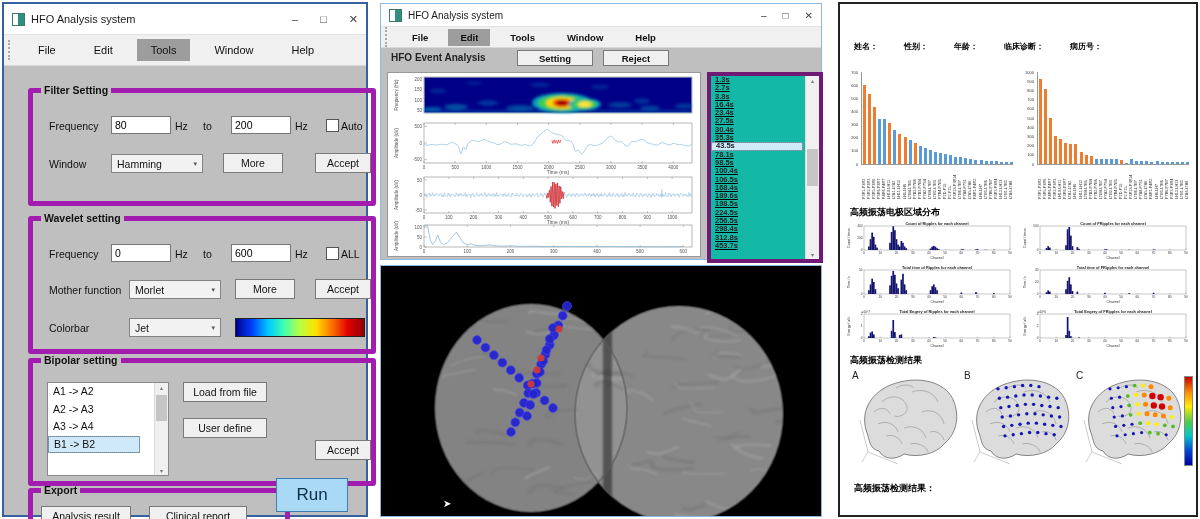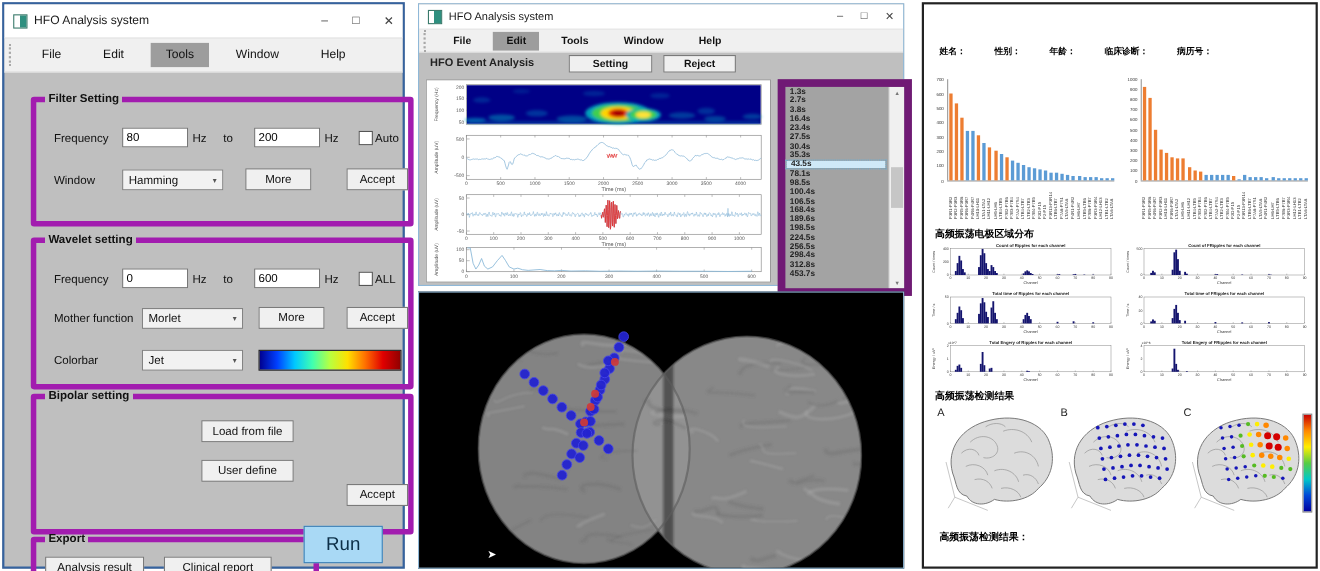--- a/index.html
+++ b/index.html
@@ -36,21 +36,21 @@
   
   .win-mid{left:380px;top:3px;width:442px;height:257px;border:1px solid #8fb8d8;background:#bfbfbf;}
   .win-mid .titlebar{height:22px;font-size:10px;}
   .win-mid .controls{gap:16px;font-size:10px;}
   .win-mid .menubar{height:20px;font-size:9.5px;font-weight:600;}
   .win-mid .menu-item{padding:3px 12px;margin:0 4px;}
   .toolrow{position:absolute;left:0;top:42px;width:100%;height:26px;}
   .toolrow .tl{position:absolute;font-size:10px;font-weight:700;color:#222;white-space:nowrap;}
   .toolrow .btn{height:16px;font-size:9.5px;font-weight:600;}
   .plotbox{position:absolute;left:6px;top:68px;width:312px;height:183px;background:#fff;border:1px solid #999;}
-  .eventsbox{position:absolute;left:326px;top:68px;width:108px;height:183px;background:#a3a3a3;border:7px solid #701a75;overflow:hidden;}
+  .eventsbox{position:absolute;left:326px;top:68px;width:108px;height:183px;background:#14b8a6;border:4px solid #701a75;overflow:hidden;text-decoration:underline;}
   .ev-item{font-size:7.5px;font-weight:600;height:8.3px;line-height:8.3px;padding:0 4px;color:#222;white-space:nowrap;}
   .ev-item.sel{background:#cfe9f8;outline:1px dotted #74aac9;outline-offset:-1px;}
   .brainpanel{left:380px;top:265px;width:442px;height:252px;background:#000;border:1px solid #8fb8d8;}
   
   .report{left:838px;top:2px;width:360px;height:515px;background:#fff;border:2px solid #222;}
   .rp-title{position:absolute;left:0;top:6px;width:100%;text-align:center;font-family:"Liberation Serif",serif;font-weight:700;font-size:17px;color:#000;}
   .rp-info{position:absolute;left:14px;top:37px;width:332px;display:flex;font-size:8px;color:#000;font-weight:600;}
   .rp-info span{margin-right:26px;white-space:nowrap;}
   .rp-h{position:absolute;font-size:9px;font-weight:700;color:#000;white-space:nowrap;}
   .rankchart{position:absolute;width:172px;height:136px;}
@@ -129,20 +129,34 @@
         <span class="lbl" style="left:16px;top:98px;">Colorbar</span>
         <div class="sel" style="left:96px;top:94px;">
           <span>Jet</span>
           <span class="car">▾</span>
         </div>
         <div class="jetbar" style="left:202px;top:94px;width:128px;"></div>
       </fieldset>
 
       <fieldset class="group" style="left:12px;top:276px;width:338px;height:122px;">
         <legend>Bipolar setting</legend>
+        <div class="listbox" style="left:14px;top:16px;width:120px;height:92px;">
+          <div id="bipolarList">
+              <div class="list-item">A1 -&gt; A2</div>
+              <div class="list-item">A2 -&gt; A3</div>
+              <div class="list-item">A3 -&gt; A4</div>
+              <div class="list-item sel">B1 -&gt; B2</div>
+              <div class="list-item">B2 -&gt; B3</div>
+            </div>
+          <div class="sbar">
+            <span class="arr" style="top:1px;">▴</span>
+            <span class="thumb" style="top:12px;height:26px;"></span>
+            <span class="arr" style="bottom:1px;">▾</span>
+          </div>
+        </div>
         <div class="btn" style="left:150px;top:16px;width:84px;">Load from file</div>
         <div class="btn" style="left:150px;top:52px;width:84px;">User define</div>
         <div class="btn" style="left:282px;top:74px;width:56px;">Accept</div>
       </fieldset>
 
       <fieldset class="group" style="left:12px;top:406px;width:252px;height:42px;">
         <legend>Export</legend>
         <div class="btn" style="left:8px;top:10px;width:90px;">Analysis result</div>
         <div class="btn" style="left:116px;top:10px;width:98px;">Clinical report</div>
       </fieldset>

